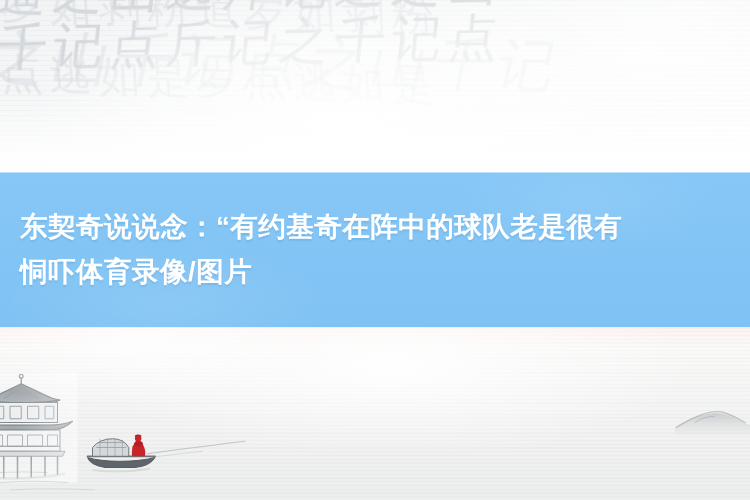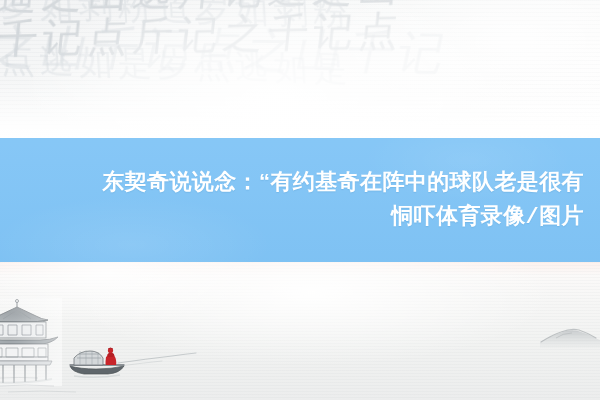--- a/index.html
+++ b/index.html
@@ -103,35 +103,34 @@
     inset: 0;
     background:
       radial-gradient(ellipse 200px 70px at 22% 86%, rgba(255,255,255,0.10) 0%, rgba(255,255,255,0) 70%),
       radial-gradient(ellipse 150px 60px at 78% 18%, rgba(255,255,255,0.08) 0%, rgba(255,255,255,0) 70%),
       linear-gradient(to bottom, rgba(255,255,255,0.05) 0%, rgba(0,0,0,0.01) 100%);
     pointer-events: none;
   }
   .headline-text {
     position: relative;
     width: 568px;
-    text-align: right;
+    text-align: left;
     color: #ffffff;
     font-size: 22px;
     font-weight: bold;
     line-height: 36px;
     letter-spacing: 0.4px;
     text-shadow: 0 1px 1px rgba(70,140,190,0.22);
   }
   .headline-text .line-1 {
     display: block;
     white-space: nowrap;
   }
   .headline-text .line-2 {
     display: block;
-    font-family: Liberation Mono, monospace;
   }
 
   
   .landscape {
     position: absolute;
     left: 0;
     top: 262px;
     width: 600px;
     height: 138px;
     overflow: hidden;

